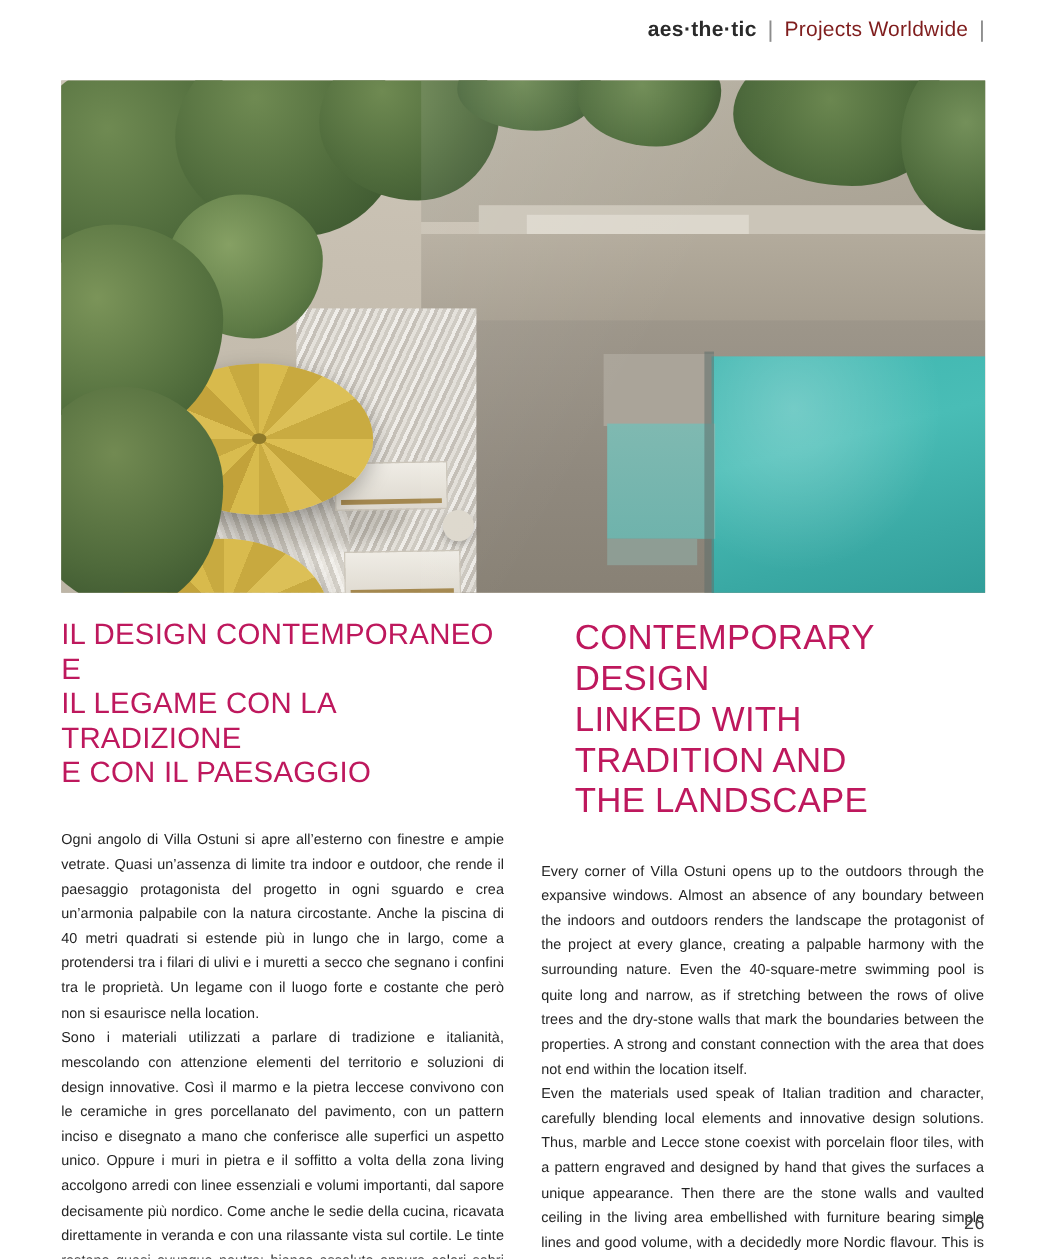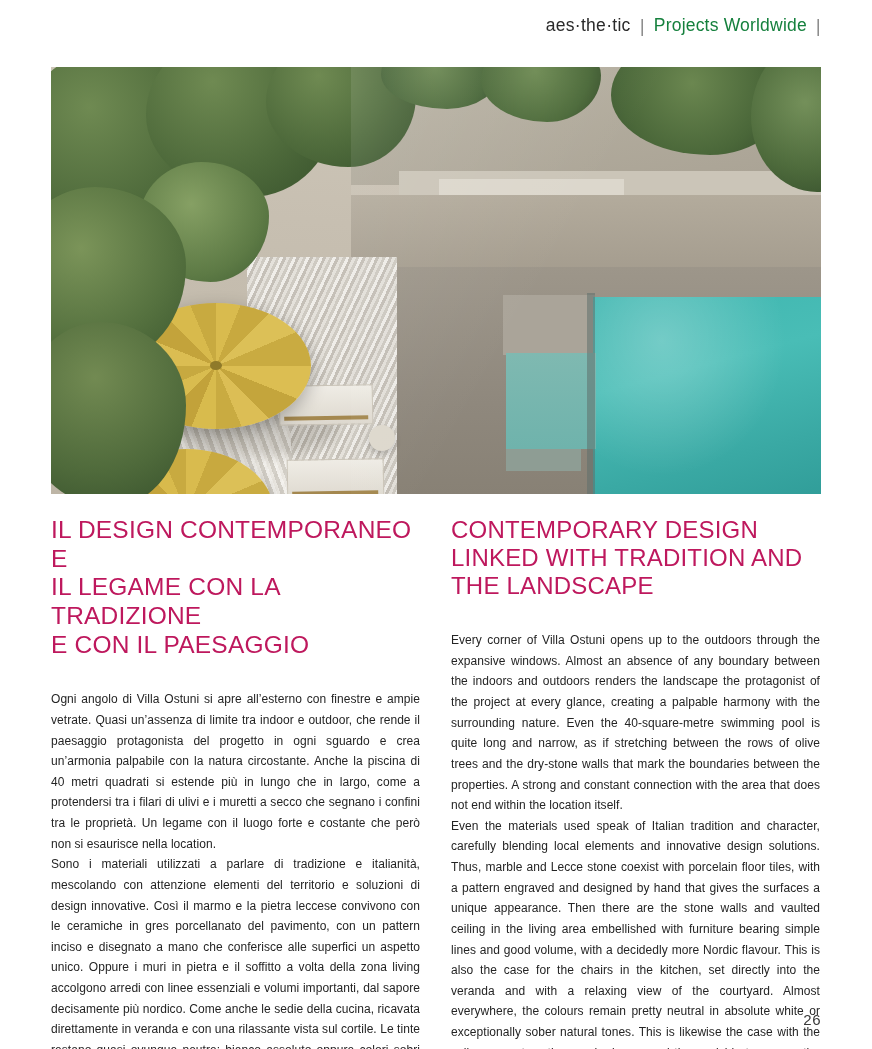--- a/index.html
+++ b/index.html
@@ -22,35 +22,35 @@
     top: 14px;
     right: 51px;
     display: flex;
     align-items: baseline;
     gap: 9px;
     font-size: 17.5px;
     letter-spacing: 0.2px;
     color: #2a2a2a;
   }
   .brand {
-    font-weight: 400;
+    font-weight: 700;
     letter-spacing: 0.3px;
     font-size: 17.5px;
   }
   .rule {
     color: #8c8c8c;
     font-weight: 300;
     font-size: 19px;
     position: relative;
     top: 1px;
   }
   .section-name {
     font-weight: 400;
     font-size: 17.5px;
-    color: #15803d;
+    color: #7f1d1d;
   }
 
   
   .hero {
     position: absolute;
     left: 51px;
     top: 67px;
     width: 770px;
     height: 427px;
     overflow: hidden;
@@ -230,21 +230,21 @@
   .headline {
     font-size: 24.5px;
     line-height: 1.17;
     font-weight: 400;
     letter-spacing: 0.2px;
     color: #be185d;
     margin: 0 0 30px 0;
     white-space: pre-line;
   }
   .col-it .headline { font-size: 24.5px; }
-  .col-en .headline { font-size: 24px; }
+  .col-en .headline { font-size: 29px; margin-left: 28px; }
 
   .body-text {
     font-size: 12px;
     line-height: 1.72;
     text-align: justify;
     color: #242424;
     margin: 0;
     white-space: pre-line;
     letter-spacing: 0.05px;
   }

